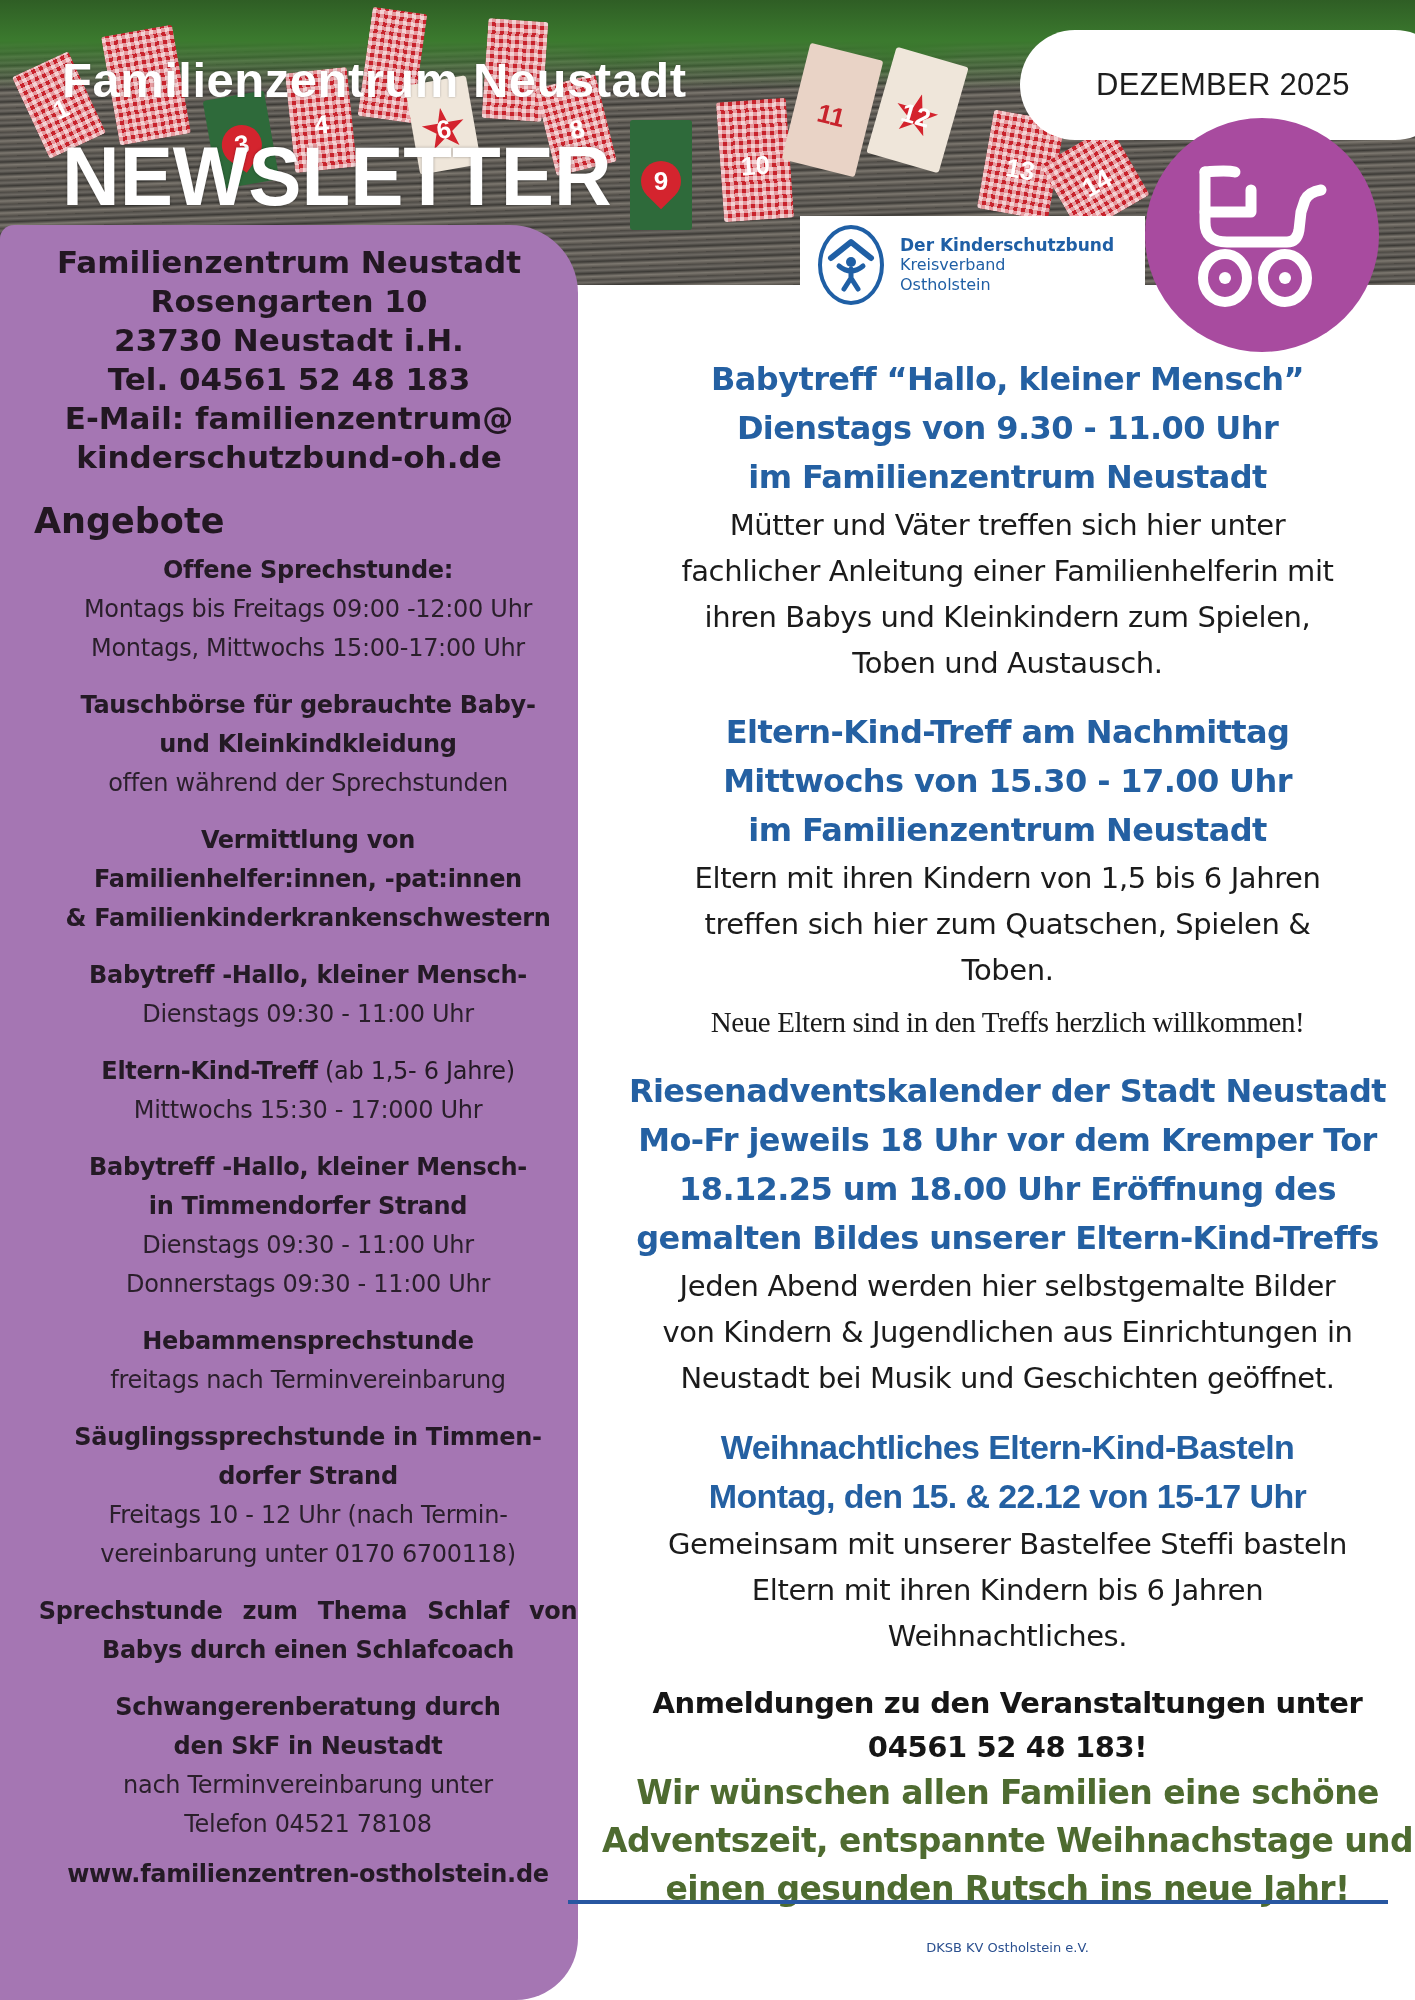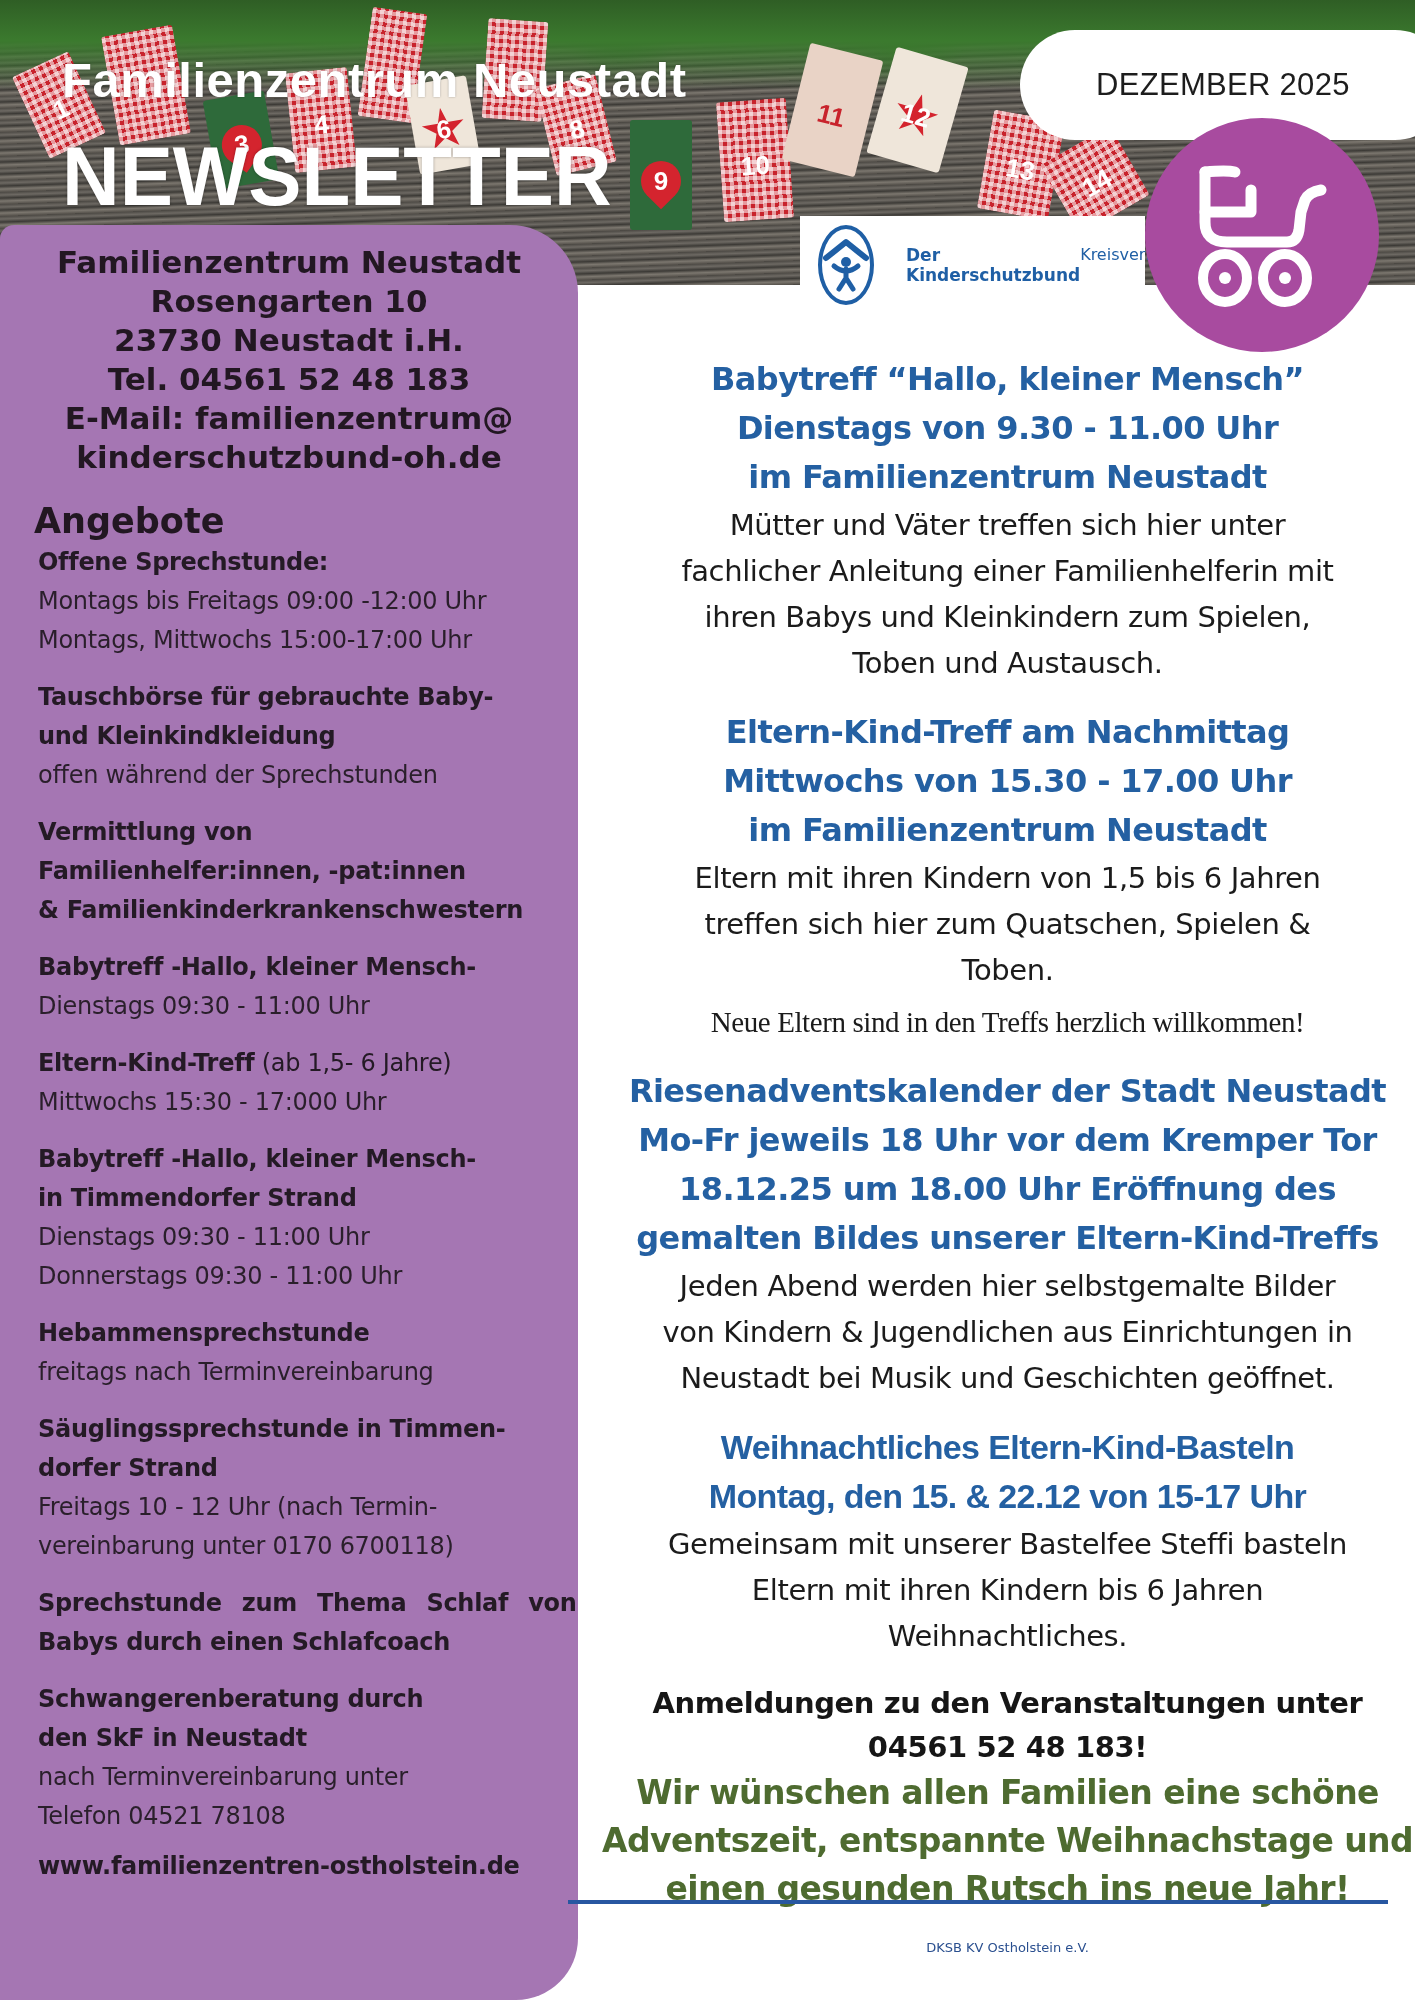--- a/index.html
+++ b/index.html
@@ -66,21 +66,21 @@
   }
 
   .logo-box {
     position: absolute; left: 800px; top: 216px; width: 345px; height: 98px; background: #ffffff;
     display: flex; align-items: center; padding-left: 18px; gap: 16px;
   }
   .logo-circle {
     width: 66px; height: 80px; border: 4px solid #1f5fa5; border-radius: 50%;
     display: flex; align-items: center; justify-content: center;
   }
-  .logo-text { display: flex; flex-direction: row; line-height: 20px; margin-left: 16px; }
+  .logo-text { display: flex; flex-direction: column; line-height: 20px; }
   .logo-title { font-family: "DejaVu Sans", sans-serif; font-weight: bold; font-size: 17px; color: #1f5fa5; }
   .logo-sub { font-family: "DejaVu Sans", sans-serif; font-size: 16px; color: #1f5fa5; }
 
   .stroller-circle {
     position: absolute; left: 1145px; top: 118px; width: 234px; height: 234px; border-radius: 50%;
     background: #a84b9f; display: flex; align-items: center; justify-content: center;
   }
 
   
   .side-panel {
@@ -89,21 +89,21 @@
     padding: 18px 0 0 38px;
   }
   .contact {
     text-align: center; width: 510px; margin-left: -4px;
     font-family: "DejaVu Sans", sans-serif; font-weight: bold; font-size: 31px; line-height: 39px; color: #221722;
   }
   .angebote {
     text-align: left; width: 510px; margin-top: 22px; margin-left: -4px;
     font-family: "DejaVu Sans", sans-serif; font-weight: bold; font-size: 35px; line-height: 44px; color: #221722;
   }
-  .offers { margin-top: 0; width: 540px; }
+  .offers { margin-top: 8px; width: 540px; text-align: center; }
   .offer { margin-bottom: 18px; }
   .offer .b { font-family: "DejaVu Sans", sans-serif; font-weight: bold; font-size: 24px; line-height: 39px; color: #241a25; white-space: nowrap; letter-spacing: -0.3px; }
   .offer .r { font-family: "DejaVu Sans", sans-serif; font-size: 24px; line-height: 39px; color: #2a1f2b; white-space: nowrap; letter-spacing: -0.3px; }
   .offer .b .inline-r { font-weight: normal; }
   .offer .justify { word-spacing: 12px; }
   .website { font-family: "DejaVu Sans", sans-serif; font-weight: bold; font-size: 24px; color: #241a25; margin-top: -2px; letter-spacing: -0.3px; }
 
   
   .main { position: absolute; left: 600px; top: 355px; width: 815px; text-align: center; }
   .event { margin-bottom: 22px; }

